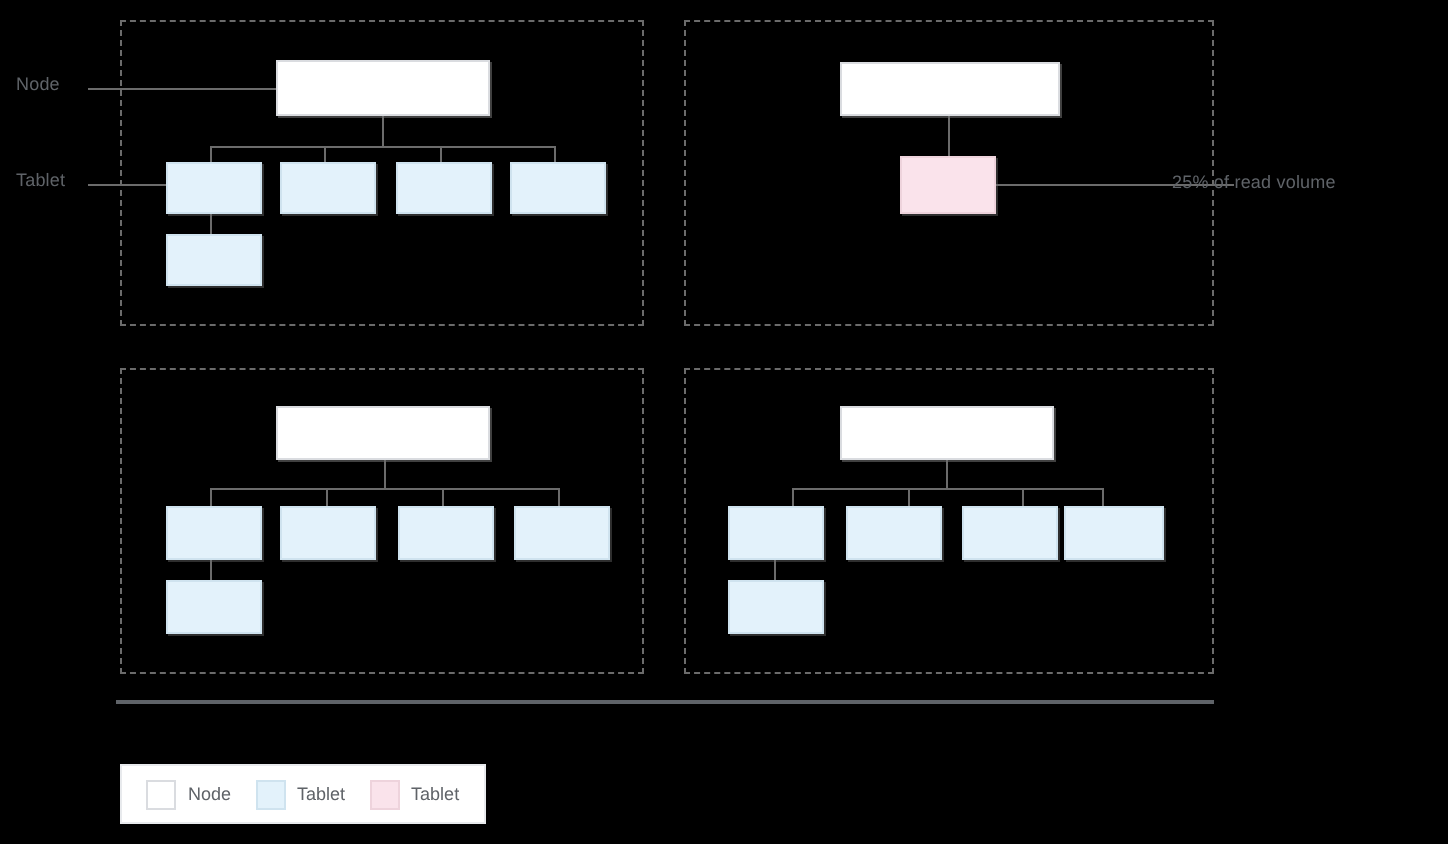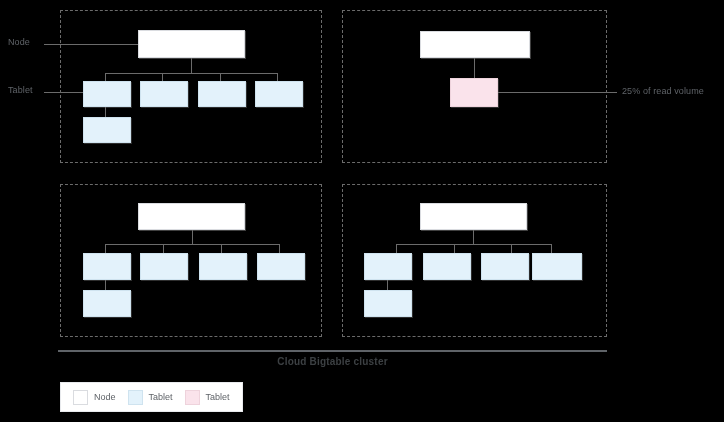--- a/index.html
+++ b/index.html
@@ -153,21 +153,21 @@
 
   <div class="conn conn-v" style="left:105px; top:107px; height:10px;"></div>
   <div class="tablet-box" style="left:83px; top:117px; width:48px; height:26px;"></div>
 
   <div class="quadrant" style="left:342px; top:10px; width:265px; height:153px;">
   </div>
   <div class="node-box" style="left:420px; top:31px; width:110px; height:27px;"></div>
   <div class="conn conn-v" style="left:474px; top:58px; height:20px;"></div>
   <div class="tablet-hot" style="left:450px; top:78px; width:48px; height:29px;"></div>
   <div class="leader" style="left:498px; top:92px; width:119px;"></div>
-  <div class="right-label" style="left:622px; top:86px;">25% of read volume</div>
+  <div class="right-label" style="left:586px; top:86px;">25% of read volume</div>
 
   <div class="quadrant" style="left:60px; top:184px; width:262px; height:153px;">
   </div>
   <div class="node-box" style="left:138px; top:203px; width:107px; height:27px;"></div>
   <div class="conn conn-v" style="left:192px; top:230px; height:14px;"></div>
   <div class="conn conn-h" style="left:105px; top:244px; width:174px;"></div>
   <div class="conn conn-v" style="left:105px; top:244px; height:9px;"></div>
   <div class="conn conn-v" style="left:163px; top:244px; height:9px;"></div>
   <div class="conn conn-v" style="left:221px; top:244px; height:9px;"></div>
   <div class="conn conn-v" style="left:279px; top:244px; height:9px;"></div>
@@ -192,21 +192,20 @@
 
   <div class="tablet-box" style="left:364px; top:253px; width:48px; height:27px;"></div>
   <div class="tablet-box" style="left:423px; top:253px; width:48px; height:27px;"></div>
   <div class="tablet-box" style="left:481px; top:253px; width:48px; height:27px;"></div>
   <div class="tablet-box" style="left:532px; top:253px; width:50px; height:27px;"></div>
 
   <div class="conn conn-v" style="left:387px; top:280px; height:10px;"></div>
   <div class="tablet-box" style="left:364px; top:290px; width:48px; height:27px;"></div>
 
   <div id="cluster-rule"></div>
-  <div id="cluster-caption">Cloud Bigtable cluster</div>
 
   <div id="legend">
     <div class="legend-item">
       <span class="legend-swatch" style="background:#ffffff;"></span>
       <span class="legend-text">Node</span>
     </div>
     <div class="legend-item">
       <span class="legend-swatch" style="background:#e3f2fb; border-color:#cfe3ef;"></span>
       <span class="legend-text">Tablet</span>
     </div>

